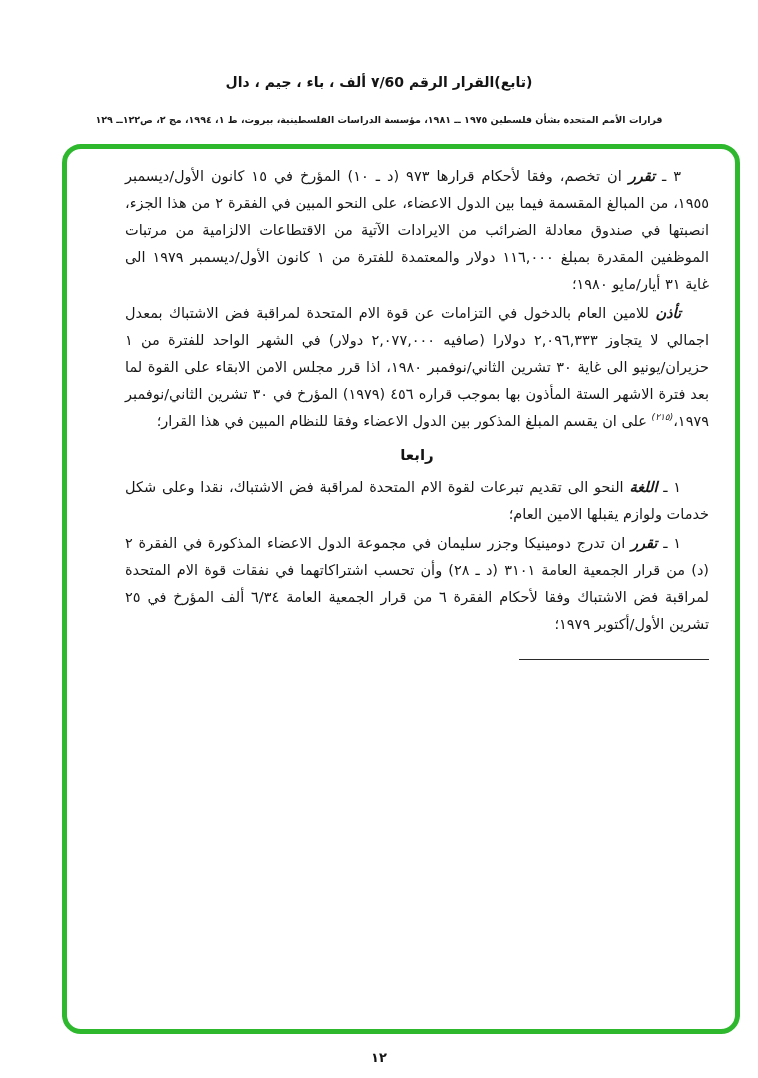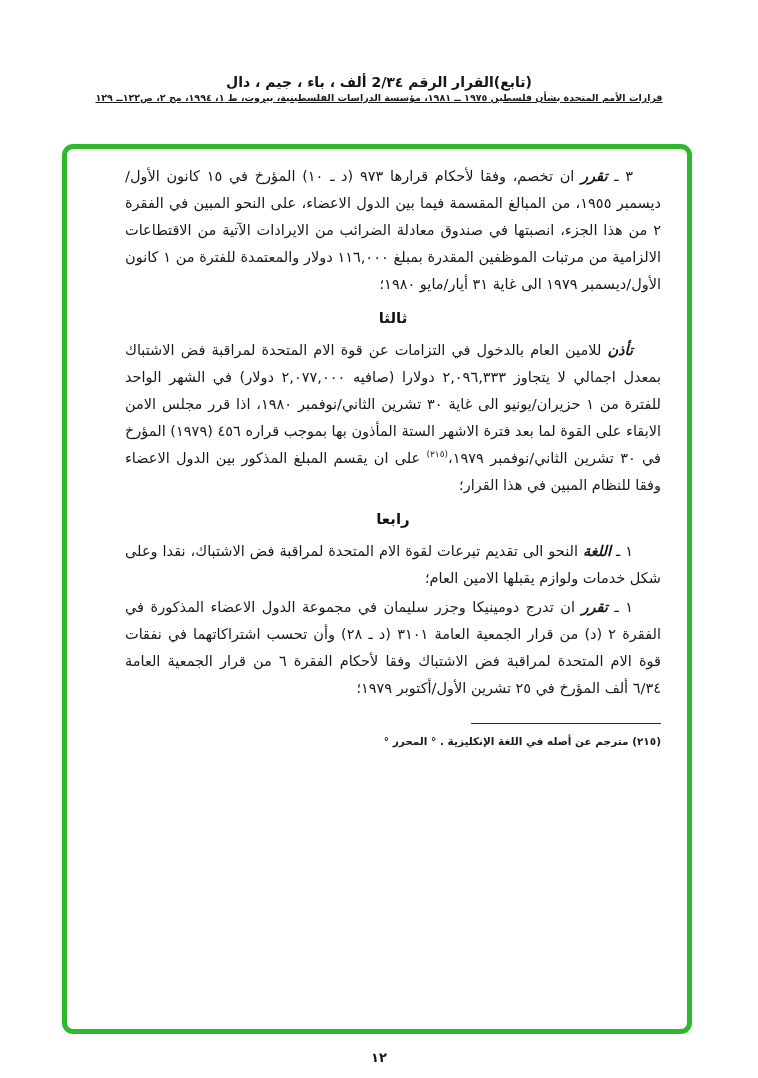--- a/index.html
+++ b/index.html
@@ -11,41 +11,41 @@
     position: relative;
     overflow: hidden;
   }
   .page { position: relative; width: 758px; height: 1078px; background: #ffffff; }
 
   .doc-header {
     position: absolute; top: 74px; left: 0; width: 100%;
     text-align: center; direction: rtl;
   }
   .header-title { font-size: 14px; font-weight: 700; color: #141414; }
-  .header-source { margin-top: 2px; font-size: 9.5px; font-weight: 700; color: #1a1a1a; text-decoration: underline; }
+  .header-source { margin-top: 24px; font-size: 9.5px; font-weight: 700; color: #1a1a1a; }
 
   .frame {
     position: absolute; left: 62px; top: 144px;
-    width: 630px; height: 890px;
+    width: 678px; height: 890px;
     border: 5px solid #2eb82e;
-    border-radius: 11px;
+    border-radius: 19px;
     background: #ffffff;
     padding-left: 10px;
   }
   .content {
     position: absolute; top: 14px; right: 26px; left: 58px; bottom: 10px;
     direction: rtl; text-align: justify;
   }
   .para {
     font-size: 14.5px; line-height: 27px; color: #171717;
     text-indent: 28px; margin-bottom: 2px;
     text-align: justify;
   }
   .para .verb { font-weight: 700; font-style: italic; }
-  sup.fn { font-size: 9px; line-height: 0; vertical-align: super; }
+  sup.fn { font-size: 9px; line-height: 0; vertical-align: super; font-style: italic; }
   .heading {
     text-align: center; font-size: 15px; font-weight: 700;
     margin: 11px 0 10px 0; color: #141414;
   }
   .fn-rule {
     width: 190px; height: 1px; background: #2a2a2a;
     margin: 21px 0 9px auto; 
   }
   .fn-text {
     font-size: 10.5px; font-weight: 700; color: #1a1a1a;
@@ -56,42 +56,40 @@
     text-align: center; font-size: 13px; font-weight: 700; color: #141414;
     direction: rtl;
   }
 </style>
 </head>
 <body>
 
 <div class="page">
 
   <header class="doc-header" dir="rtl" lang="ar">
-    <div class="header-title">(تابع)القرار الرقم 2/٣٤ ألف ، باء ، جيم ، دال</div>
+    <div class="header-title">(تابع)القرار الرقم ٧/60 ألف ، باء ، جيم ، دال</div>
     <div class="header-source">قرارات الأمم المتحدة بشأن فلسطين ١٩٧٥ ــ ١٩٨١، مؤسسة الدراسات الفلسطينية، بيروت، ط ١، ١٩٩٤، مج ٢، ص١٢٢ــ ١٢٩</div>
   </header>
 
   <div class="frame" style="border-color:#2eb82e">
     <div class="content" dir="rtl" lang="ar">
 
       <p class="para"><span>٣ ـ </span><span class="verb">تقرر</span><span> ان تخصم، وفقا لأحكام قرارها ٩٧٣ (د ـ ١٠) المؤرخ في ١٥ كانون الأول/ديسمبر ١٩٥٥، من المبالغ المقسمة فيما بين الدول الاعضاء، على النحو المبين في الفقرة ٢ من هذا الجزء، انصبتها في صندوق معادلة الضرائب من الايرادات الآتية من الاقتطاعات الالزامية من مرتبات الموظفين المقدرة بمبلغ ١١٦,٠٠٠ دولار والمعتمدة للفترة من ١ كانون الأول/ديسمبر ١٩٧٩ الى غاية ٣١ أيار/مايو ١٩٨٠؛</span></p>
 
-      <h3 class="heading">ثالثا</h3>
 
       <p class="para"><span class="verb">تأذن</span><span> للامين العام بالدخول في التزامات عن قوة الام المتحدة لمراقبة فض الاشتباك بمعدل اجمالي لا يتجاوز ٢,٠٩٦,٣٣٣ دولارا (صافيه ٢,٠٧٧,٠٠٠ دولار) في الشهر الواحد للفترة من ١ حزيران/يونيو الى غاية ٣٠ تشرين الثاني/نوفمبر ١٩٨٠، اذا قرر مجلس الامن الابقاء على القوة لما بعد فترة الاشهر الستة المأذون بها بموجب قراره ٤٥٦ (١٩٧٩) المؤرخ في ٣٠ تشرين الثاني/نوفمبر ١٩٧٩،</span><sup class="fn">(٢١٥)</sup><span> على ان يقسم المبلغ المذكور بين الدول الاعضاء وفقا للنظام المبين في هذا القرار؛</span></p>
 
       <h3 class="heading">رابعا</h3>
 
       <p class="para"><span>١ ـ </span><span class="verb">اللغة</span><span> النحو الى تقديم تبرعات لقوة الام المتحدة لمراقبة فض الاشتباك، نقدا وعلى شكل خدمات ولوازم يقبلها الامين العام؛</span></p>
 
 
 
       <p class="para"><span>١ ـ </span><span class="verb">تقرر</span><span> ان تدرج دومينيكا وجزر سليمان في مجموعة الدول الاعضاء المذكورة في الفقرة ٢ (د) من قرار الجمعية العامة ٣١٠١ (د ـ ٢٨) وأن تحسب اشتراكاتهما في نفقات قوة الام المتحدة لمراقبة فض الاشتباك وفقا لأحكام الفقرة ٦ من قرار الجمعية العامة ٦/٣٤ ألف المؤرخ في ٢٥ تشرين الأول/أكتوبر ١٩٧٩؛</span></p>
 
       <div class="fn-rule"></div>
-      <div class="fn-text">(٢١٥) مترجم عن أصله في اللغة الإنكليزية . ° المحرر °</div>
 
     </div>
   </div>
 
   <div class="page-number">١٢</div>
 
 </div>
 
 </body></html>

